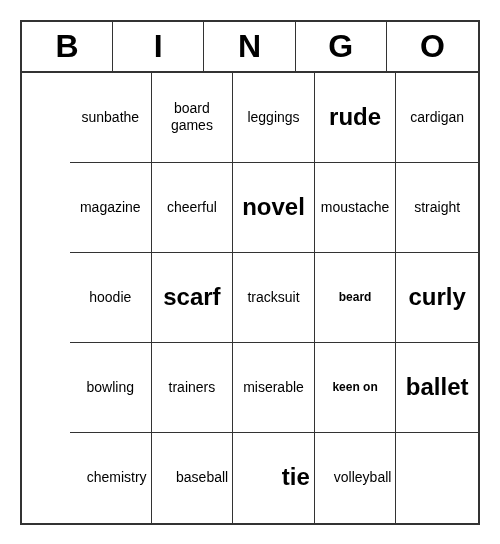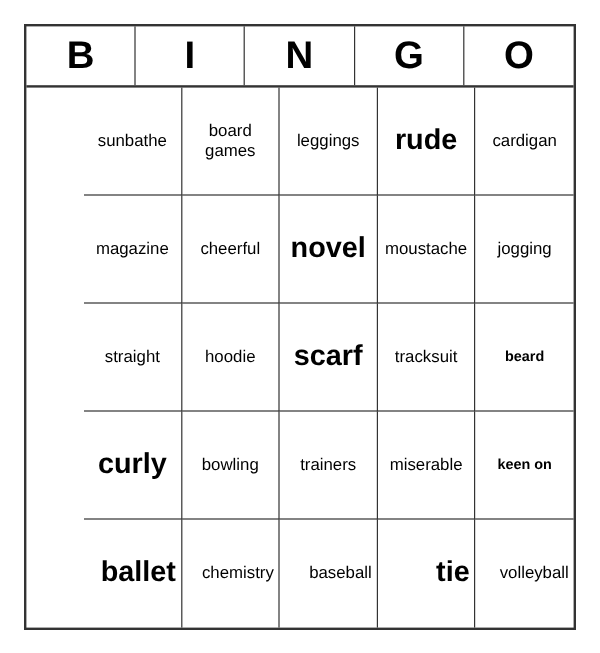--- a/index.html
+++ b/index.html
@@ -111,23 +111,20 @@
       <div class="bingo-cell">
         <span class="cell-text">cheerful</span>
       </div>
       <div class="bingo-cell">
         <span class="cell-text large">novel</span>
       </div>
       <div class="bingo-cell">
         <span class="cell-text">moustache</span>
       </div>
       <div class="bingo-cell">
-        <span class="cell-text">jogging</span>
-      </div>
-      <div class="bingo-cell">
         <span class="cell-text">straight</span>
       </div>
       <div class="bingo-cell">
         <span class="cell-text">hoodie</span>
       </div>
       <div class="bingo-cell">
         <span class="cell-text large">scarf</span>
       </div>
       <div class="bingo-cell">
         <span class="cell-text">tracksuit</span>

